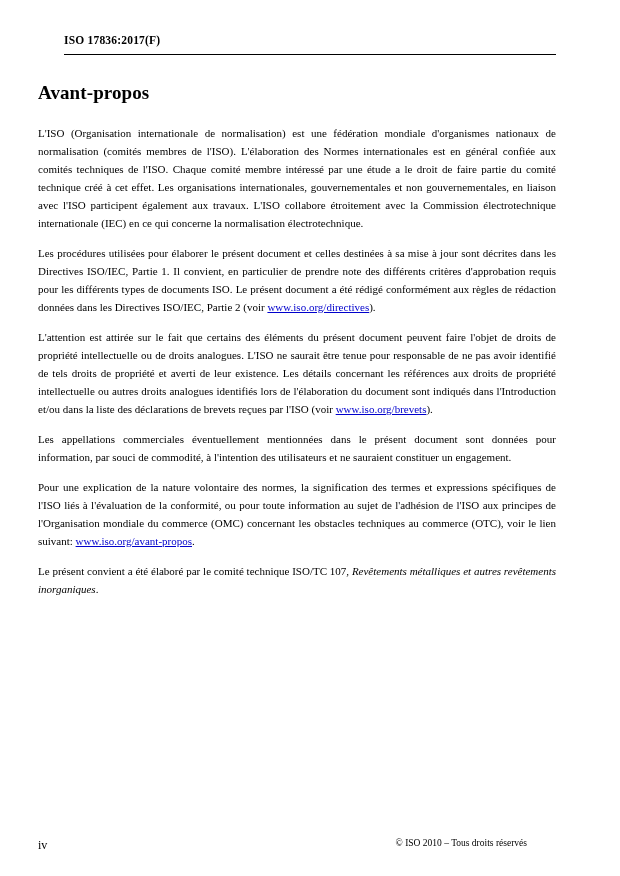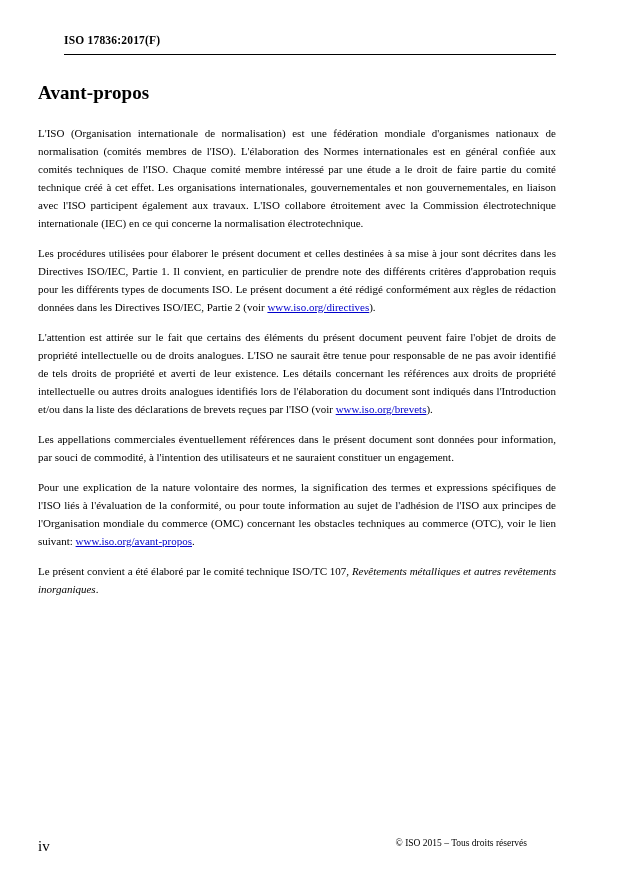--- a/index.html
+++ b/index.html
@@ -65,21 +65,21 @@
   a.link {
     color: #0000cc;
   }
   .ital {
     font-style: italic;
   }
   .footer-left {
     position: absolute;
     left: 38px;
     top: 838px;
-    font-size: 15px;
+    font-size: 12px;
   }
   .footer-right {
     position: absolute;
     right: 38px;
     top: 838px;
     font-size: 9.5px;
     text-align: right;
   }
 </style>
 </head>
@@ -93,25 +93,25 @@
   <div class="content">
 
     <h1 class="title">Avant-propos</h1>
 
     <p class="para"><span>L'ISO (Organisation internationale de normalisation) est une fédération mondiale d'organismes nationaux de normalisation (comités membres de l'ISO). L'élaboration des Normes internationales est en général confiée aux comités techniques de l'ISO. Chaque comité membre intéressé par une étude a le droit de faire partie du comité technique créé à cet effet. Les organisations internationales, gouvernementales et non gouvernementales, en liaison avec l'ISO participent également aux travaux. L'ISO collabore étroitement avec la Commission électrotechnique internationale (IEC) en ce qui concerne la normalisation électrotechnique.</span></p>
 
     <p class="para"><span>Les procédures utilisées pour élaborer le présent document et celles destinées à sa mise à jour sont décrites dans les Directives ISO/IEC, Partie 1. Il convient, en particulier de prendre note des différents critères d'approbation requis pour les différents types de documents ISO. Le présent document a été rédigé conformément aux règles de rédaction données dans les Directives ISO/IEC, Partie 2 (voir </span><a class="link" href="#">www.iso.org/directives</a><span>).</span></p>
 
     <p class="para"><span>L'attention est attirée sur le fait que certains des éléments du présent document peuvent faire l'objet de droits de propriété intellectuelle ou de droits analogues. L'ISO ne saurait être tenue pour responsable de ne pas avoir identifié de tels droits de propriété et averti de leur existence. Les détails concernant les références aux droits de propriété intellectuelle ou autres droits analogues identifiés lors de l'élaboration du document sont indiqués dans l'Introduction et/ou dans la liste des déclarations de brevets reçues par l'ISO (voir </span><a class="link" href="#">www.iso.org/brevets</a><span>).</span></p>
 
-    <p class="para"><span>Les appellations commerciales éventuellement références dans le présent document sont données pour information, par souci de commodité, à l'intention des utilisateurs et ne sauraient constituer un engagement.</span></p>
+    <p class="para"><span>Les appellations commerciales éventuellement mentionnées dans le présent document sont données pour information, par souci de commodité, à l'intention des utilisateurs et ne sauraient constituer un engagement.</span></p>
 
     <p class="para"><span>Pour une explication de la nature volontaire des normes, la signification des termes et expressions spécifiques de l'ISO liés à l'évaluation de la conformité, ou pour toute information au sujet de l'adhésion de l'ISO aux principes de l'Organisation mondiale du commerce (OMC) concernant les obstacles techniques au commerce (OTC), voir le lien suivant: </span><a class="link" href="#">www.iso.org/avant-propos</a><span>.</span></p>
 
     <p class="para"><span>Le présent convient a été élaboré par le comité technique ISO/TC 107, </span><span class="ital">Revêtements métalliques et autres revêtements inorganiques</span><span>.</span></p>
 
 
   </div>
 
   <div class="footer-left">iv</div>
-  <div class="footer-right">© ISO 2015 – Tous droits réservés</div>
+  <div class="footer-right">© ISO 2010 – Tous droits réservés</div>
 
 </div>
 
 </body></html>

